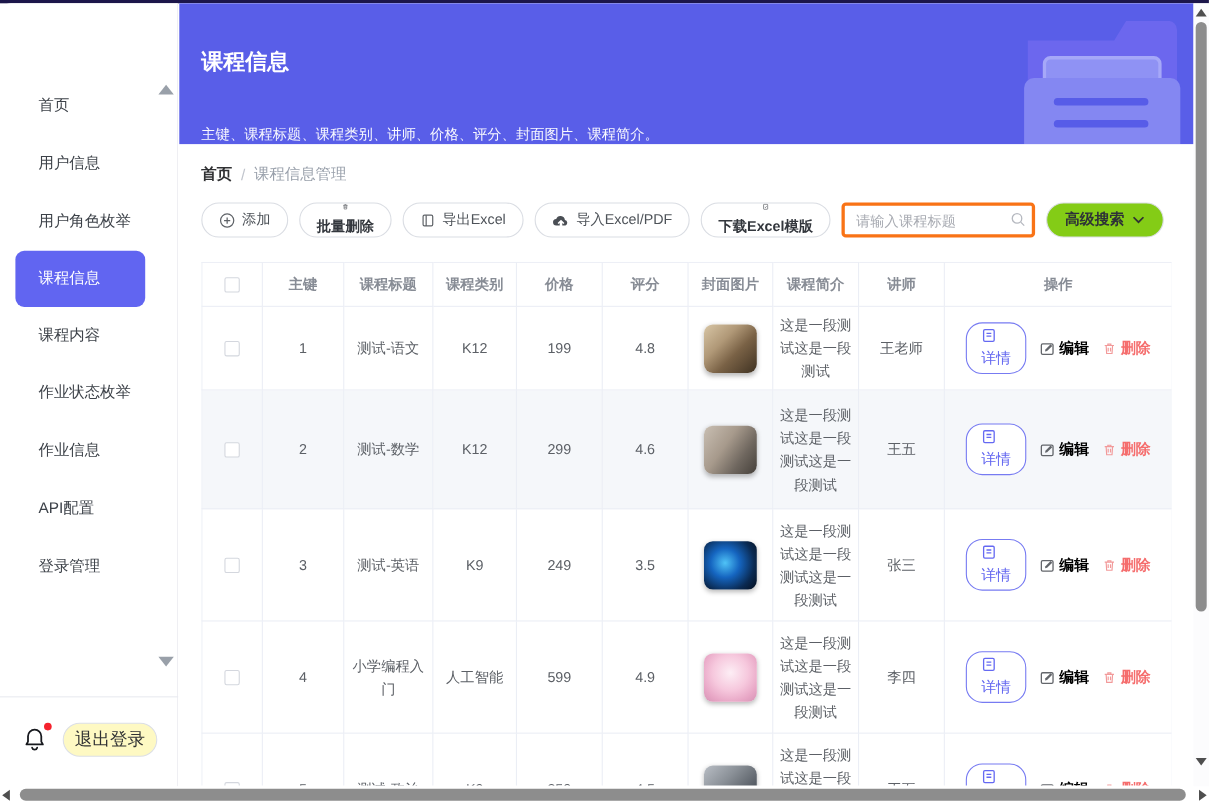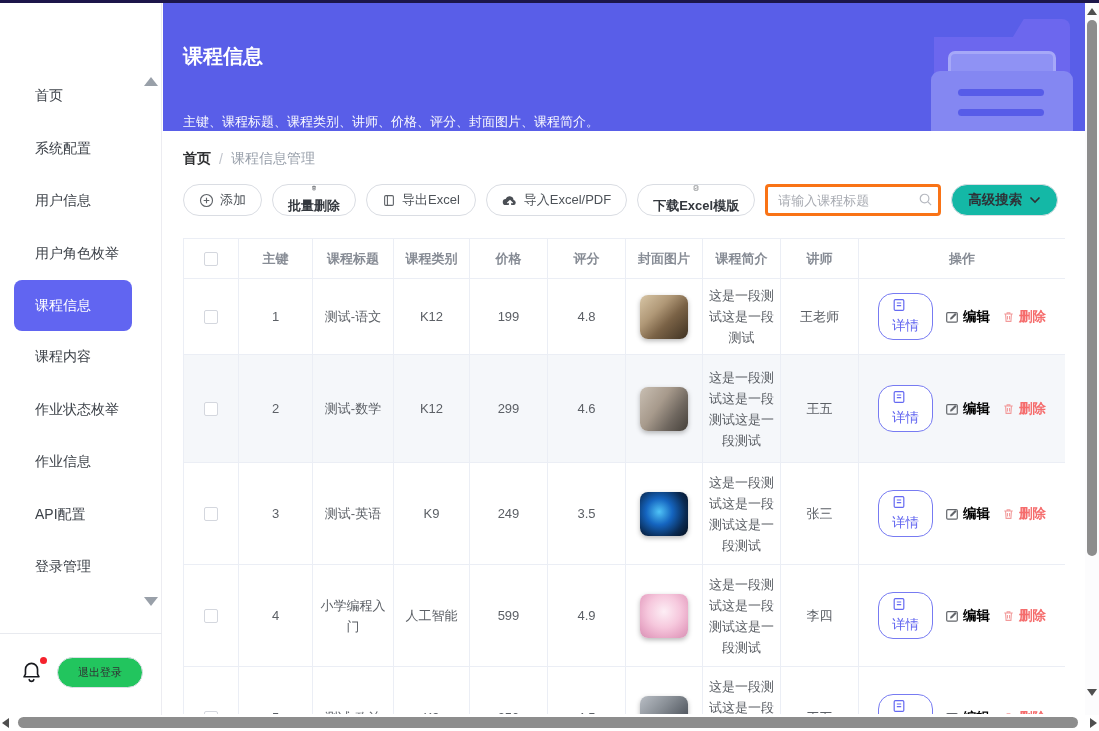--- a/index.html
+++ b/index.html
@@ -18,21 +18,21 @@
   .nav-item.active { background:#6165f1; color:#fff; border-radius:8px;
                      margin:0 29px 0 14px; padding-left:21px; height:51px; }
   .scroll-arrow-up { position:absolute; top:74px; left:144px; width:0; height:0;
        border-left:7px solid transparent; border-right:7px solid transparent; border-bottom:9px solid #99a0a9; }
   .scroll-arrow-down { position:absolute; top:594px; left:144px; width:0; height:0;
        border-left:7px solid transparent; border-right:7px solid transparent; border-top:9px solid #99a0a9; }
   .sidebar-divider { position:absolute; top:630px; left:0; width:162px; border-top:1px solid #e8eaef; }
   .bell-wrap { position:absolute; left:20px; top:656px; width:26px; height:28px; }
   .bell-dot { position:absolute; right:-1px; top:-2px; width:7px; height:7px; border-radius:50%; background:#f5222d; }
   .logout-btn { position:absolute; left:57px; top:654px; width:86px; height:31px; border-radius:16px;
-        border:1px solid #dcdfe6; background:#22c55e; font-size:11px; color:#303133;
+        border:1px solid #dcdfe6; background:#fef9c3; font-size:16px; color:#303133;
         display:flex; align-items:center; justify-content:center; cursor:pointer;
         font-family:inherit; }
 
   
   .main { position:absolute; left:163px; top:3px; width:922px; height:712px; background:#fff; }
 
   .banner { position:relative; width:100%; height:128px; background:#595ee8; overflow:hidden; }
   .banner-title { position:absolute; left:20px; top:40px; font-size:20px; font-weight:bold; color:#fff; }
   .banner-sub { position:absolute; left:20px; top:74px; font-size:13px; color:rgba(255,255,255,.96);margin-top:36px; }
 
@@ -56,21 +56,21 @@
   .toolbar { margin-top:16px; display:flex; align-items:center; gap:10px; }
   .tb-btn { height:32px; border-radius:16px; border:1px solid #dadde3; background:#fff;
         display:inline-flex; align-items:center; gap:6px; padding:0 15px; font-size:13px;
         color:#4e5359; cursor:pointer; white-space:nowrap; font-family:inherit; }
   .tb-btn.strong { font-weight:bold; color:#33373d;flex-direction:column; }
   .search-box { position:relative; width:176px; height:32px; }
   .search-input { width:100%; height:100%; border:3px solid #f97316; border-radius:4px;
         padding:0 30px 0 10px; font-size:13px; color:#333; outline:none; font-family:inherit; }
   .search-input::placeholder { color:#a8abb2; }
   .search-icon-wrap { position:absolute; right:8px; top:8px; }
-  .adv-btn { height:32px; border-radius:16px; border:1px solid #dadde3; background:#14b8a6;
+  .adv-btn { height:32px; border-radius:16px; border:1px solid #dadde3; background:#84cc16;
         display:inline-flex; align-items:center; gap:7px; padding:0 16px; font-size:13.5px;
         font-weight:bold; color:#2e3237; cursor:pointer; font-family:inherit; }
 
   
   .table-wrap { margin-top:22px; width:882px; height:476px; overflow:hidden; }
   table { border-collapse:collapse; width:882px; table-layout:fixed; }
   th, td { border:1px solid #ebeef5; text-align:center; vertical-align:middle;
         font-size:13px; padding:4px 5px; word-break:break-all; line-height:21px; }
   thead tr { height:40px; }
   th { color:#878c95; font-weight:bold; background:#fff; }
@@ -119,23 +119,20 @@
 <div id="app">
   <div class="top-bar"></div>
 
   <div class="sidebar">
     <div class="scroll-arrow-up"></div>
     <div class="sidebar-nav">
         <div class="nav-item">
           <span>首页</span>
         </div>
         <div class="nav-item">
-          <span>系统配置</span>
-        </div>
-        <div class="nav-item">
           <span>用户信息</span>
         </div>
         <div class="nav-item">
           <span>用户角色枚举</span>
         </div>
         <div class="nav-item active">
           <span>课程信息</span>
         </div>
         <div class="nav-item">
           <span>课程内容</span>

